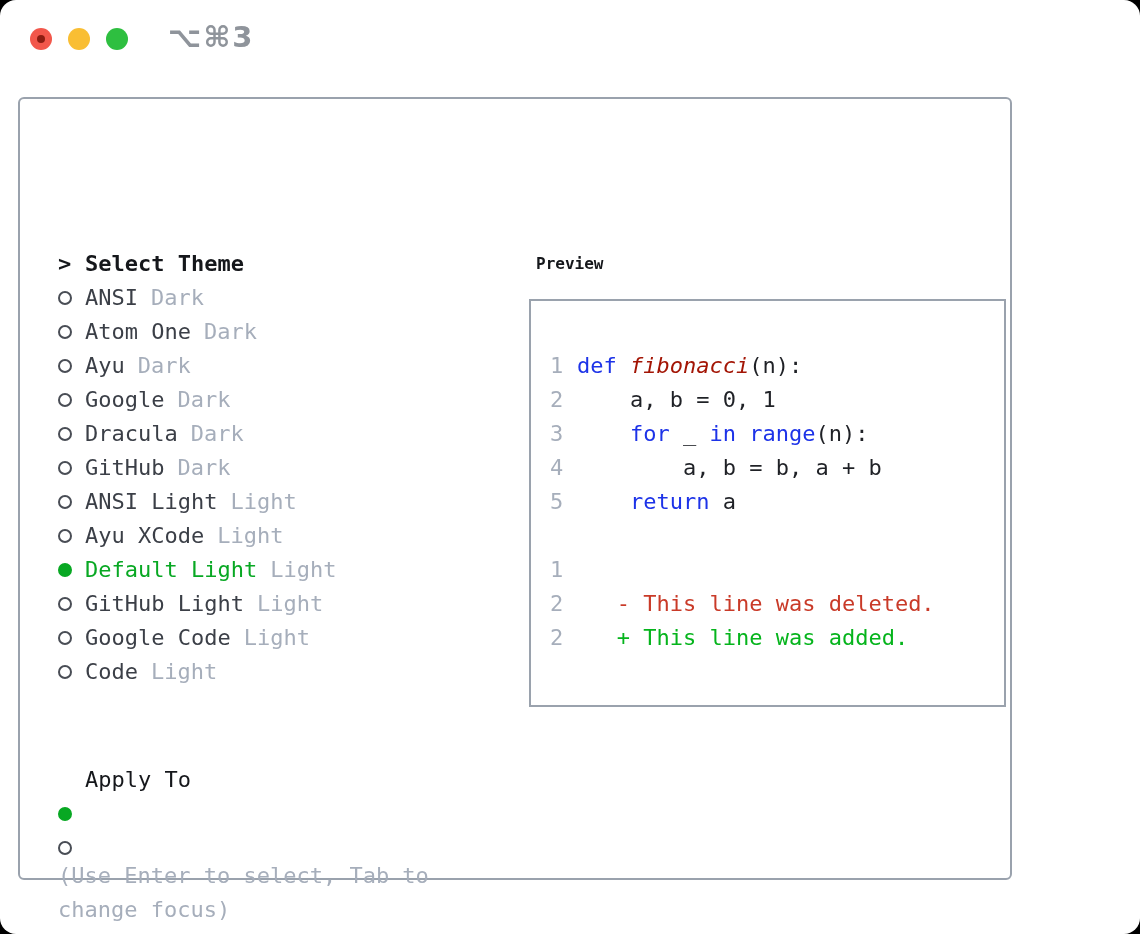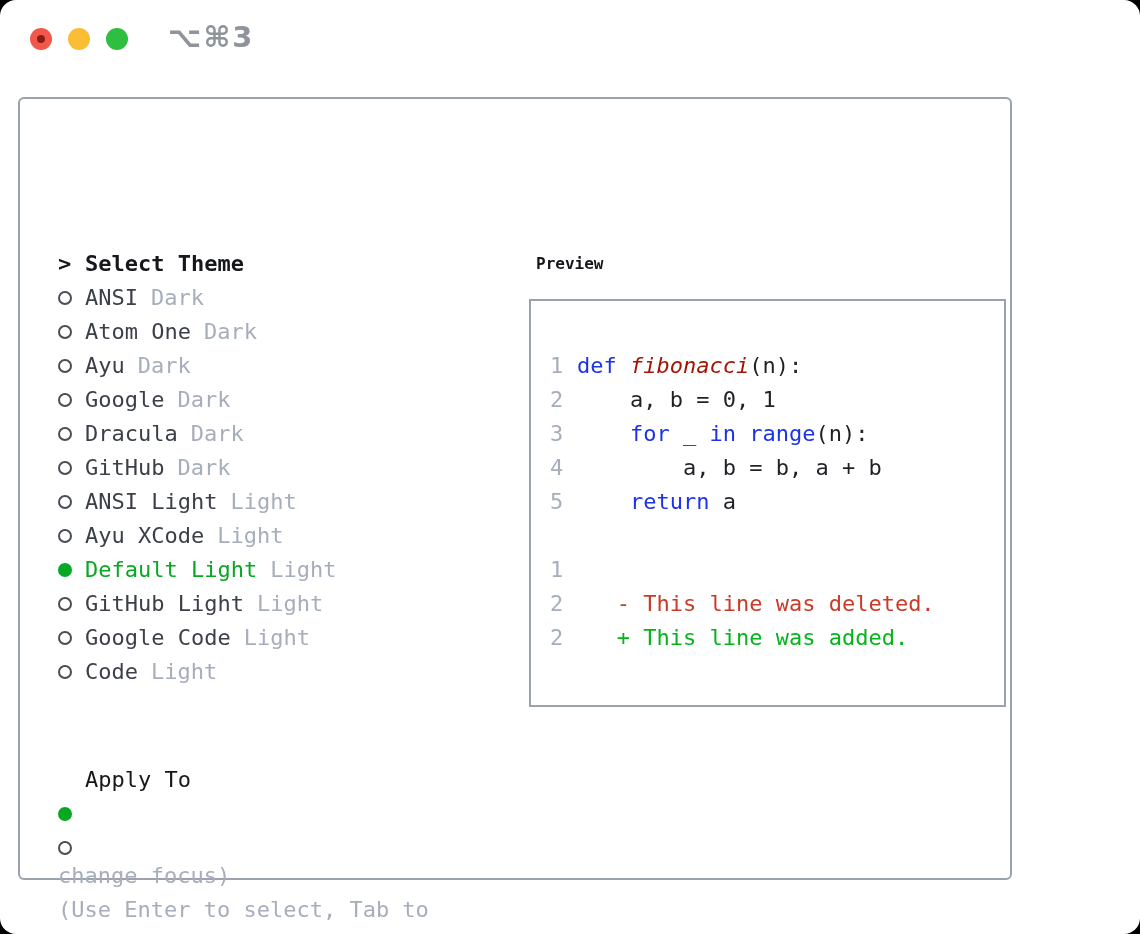--- a/index.html
+++ b/index.html
@@ -122,21 +122,21 @@
       <div class="row">
         <span class="marker"></span>
         <span class="apply-title">Apply To</span>
       </div>
       <div id="apply-list">
           <div class="row"><span class="marker"><span class="radio on"></span></span></div>
           <div class="row"><span class="marker"><span class="radio"></span></span></div>
         </div>
     </div>
 
-    <div class="hint" id="hint"><div>change focus)</div><div>(Use Enter to select, Tab to</div></div>
+    <div class="hint" id="hint"><div>(Use Enter to select, Tab to</div><div>change focus)</div></div>
 
     <div class="preview-title">Preview</div>
     <div class="preview-box">
       <div id="preview-lines">
           <div class="pline"><span class="lnum">1</span><span class="kw">def</span><span> </span><span class="fn">fibonacci</span><span>(n):</span></div>
           <div class="pline"><span class="lnum">2</span><span>    a, b = 0, 1</span></div>
           <div class="pline"><span class="lnum">3</span><span>    </span><span class="kw">for</span><span> _ </span><span class="kw">in</span><span> </span><span class="kw">range</span><span>(n):</span></div>
           <div class="pline"><span class="lnum">4</span><span>        a, b = b, a + b</span></div>
           <div class="pline"><span class="lnum">5</span><span>    </span><span class="kw">return</span><span> a</span></div>
           <div class="pline"><span class="lnum"></span></div>

